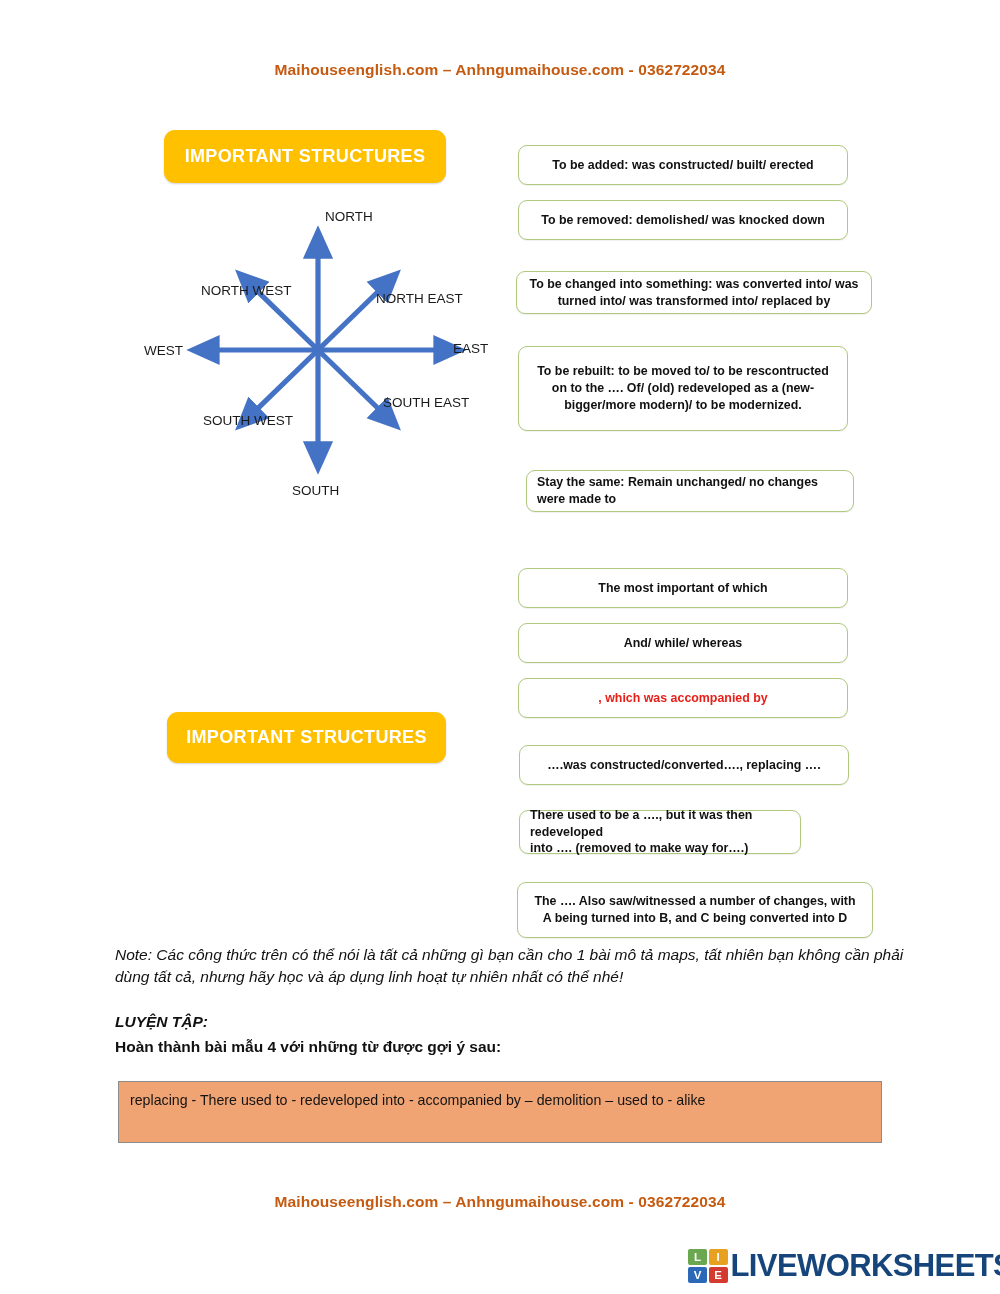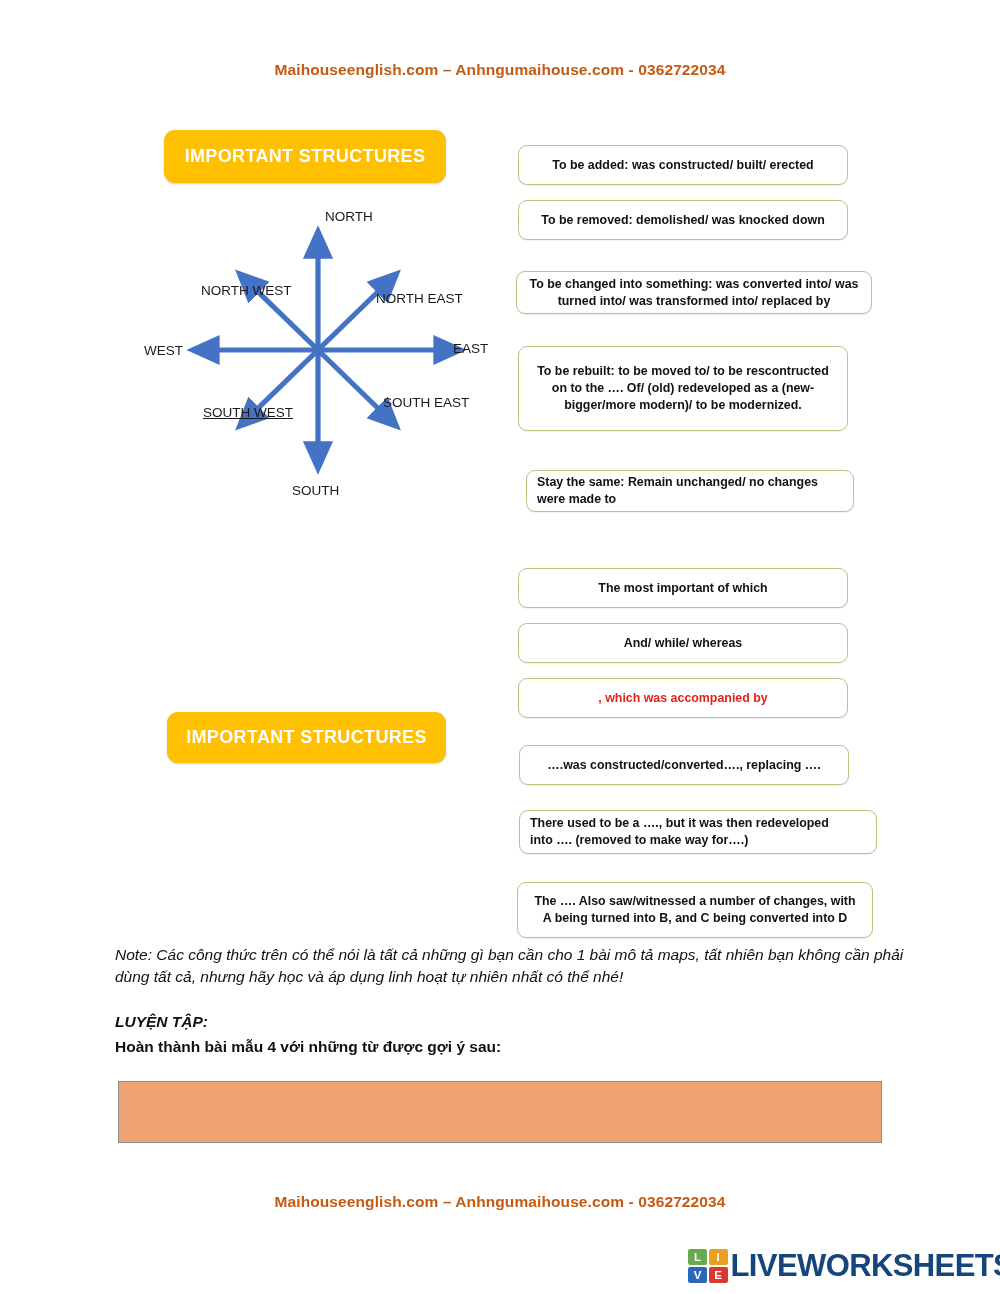--- a/index.html
+++ b/index.html
@@ -187,21 +187,21 @@
       <line x1="178" y1="145" x2="249" y2="214"></line>
       <line x1="178" y1="145" x2="107" y2="214"></line>
     </g>
   </svg>
 
   <span class="compass-label" style="left:153px; top:4px;margin-left:32px;">NORTH</span>
   <span class="compass-label" style="left:236px; top:86px;">NORTH EAST</span>
   <span class="compass-label" style="left:313px; top:136px;">EAST</span>
   <span class="compass-label" style="left:243px; top:190px;">SOUTH EAST</span>
   <span class="compass-label" style="left:152px; top:278px;">SOUTH</span>
-  <span class="compass-label" style="left:63px; top:200px;text-decoration:underline;">SOUTH WEST</span>
+  <span class="compass-label" style="left:63px; top:208px;">SOUTH WEST</span>
   <span class="compass-label" style="left:4px; top:138px;">WEST</span>
   <span class="compass-label" style="left:61px; top:78px;">NORTH WEST</span>
 </div>
 
 <div class="gbox center" id="gb-1" style="left:518px; top:145px; width:330px; height:40px;">
   <span>To be added: was constructed/ built/ erected</span>
 </div>
 
 <div class="gbox center" id="gb-2" style="left:518px; top:200px; width:330px; height:40px;">
   <span>To be removed: demolished/ was knocked down</span>
@@ -238,21 +238,21 @@
 </div>
 
 <div class="gbox center red" id="gb-8" style="left: 518px; top: 678px; width: 330px; height: 40px; color: rgb(232, 32, 26);">
   <span>, which was accompanied by</span>
 </div>
 
 <div class="gbox center" id="gb-9" style="left:519px; top:745px; width:330px; height:40px;">
   <span>….was constructed/converted…., replacing ….</span>
 </div>
 
-<div class="gbox left" id="gb-10" style="left:519px; top:810px; width:358px; height:44px;">
+<div class="gbox left" id="gb-10" style="left:519px; top:810px; width:282px; height:44px;">
   <span>
     <span>There used to be a …., but it was then redeveloped</span><br>
     <span>into …. (removed to make way for….)</span>
   </span>
 </div>
 
 <div class="gbox center" id="gb-11" style="left:517px; top:882px; width:356px; height:56px;">
   <span>
     <span>The …. Also saw/witnessed a number of changes, with</span><br>
     <span>A being turned into B, and C being converted into D</span>
@@ -261,20 +261,21 @@
 
 <div class="vn-note">
   <span>Note: Các công thức trên có thể nói là tất cả những gì bạn cần cho 1 bài mô tả maps, tất nhiên</span>
   <span>bạn không cần phải dùng tất cả, nhưng hãy học và áp dụng linh hoạt tự nhiên nhất có thể nhé!</span>
 </div>
 
 <div class="vn-heading" id="luyen-tap">LUYỆN TẬP:</div>
 <div class="vn-heading" id="hoan-thanh">Hoàn thành bài mẫu 4 với những từ được gợi ý sau:</div>
 
 <div id="word-bank">
+  <span class="wb-line">replacing - There used to - redeveloped into - accompanied by – demolition – used to - alike</span>
 </div>
 
 <div class="brand-line" id="brand-bottom">Maihouseenglish.com – Anhngumaihouse.com - 0362722034</div>
 
 <div id="lw-logo">
   <div id="lw-mark">
     <span id="lw-l" style="background: rgb(106, 168, 79);">L</span>
     <span id="lw-i" style="background: rgb(232, 160, 32);">I</span>
     <span id="lw-v" style="background: rgb(43, 104, 184);">V</span>
     <span id="lw-e" style="background: rgb(212, 58, 47);">E</span>

